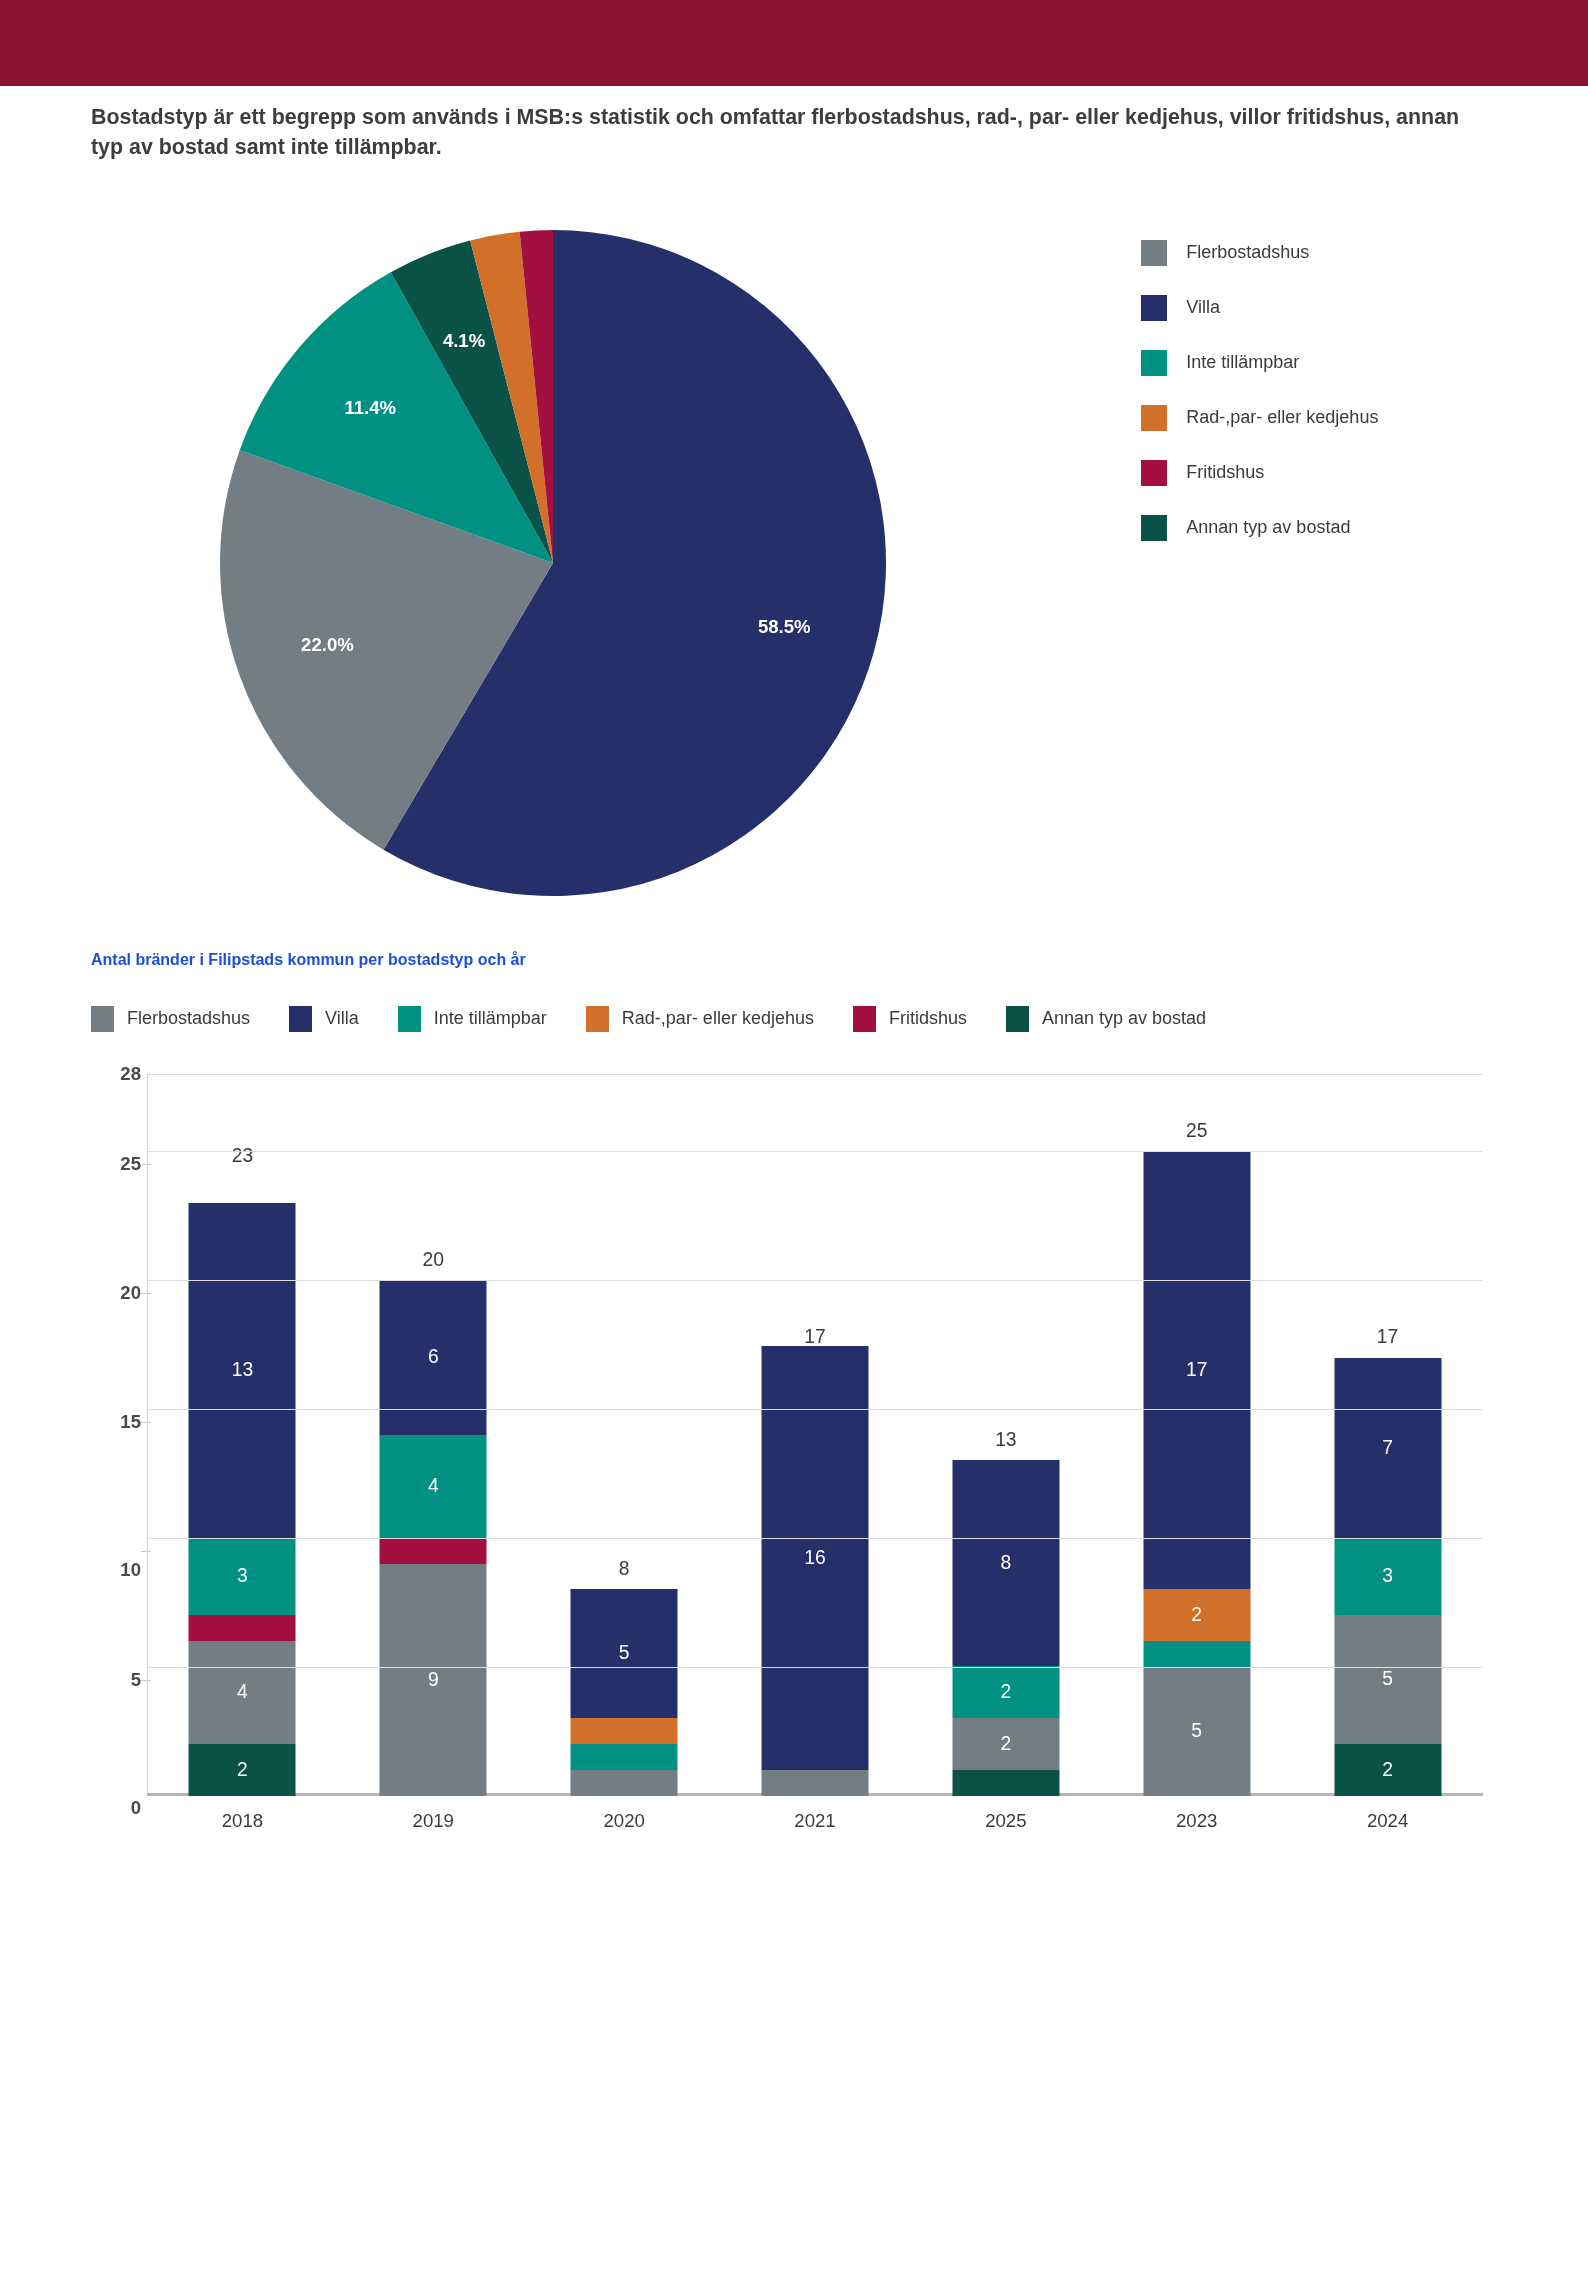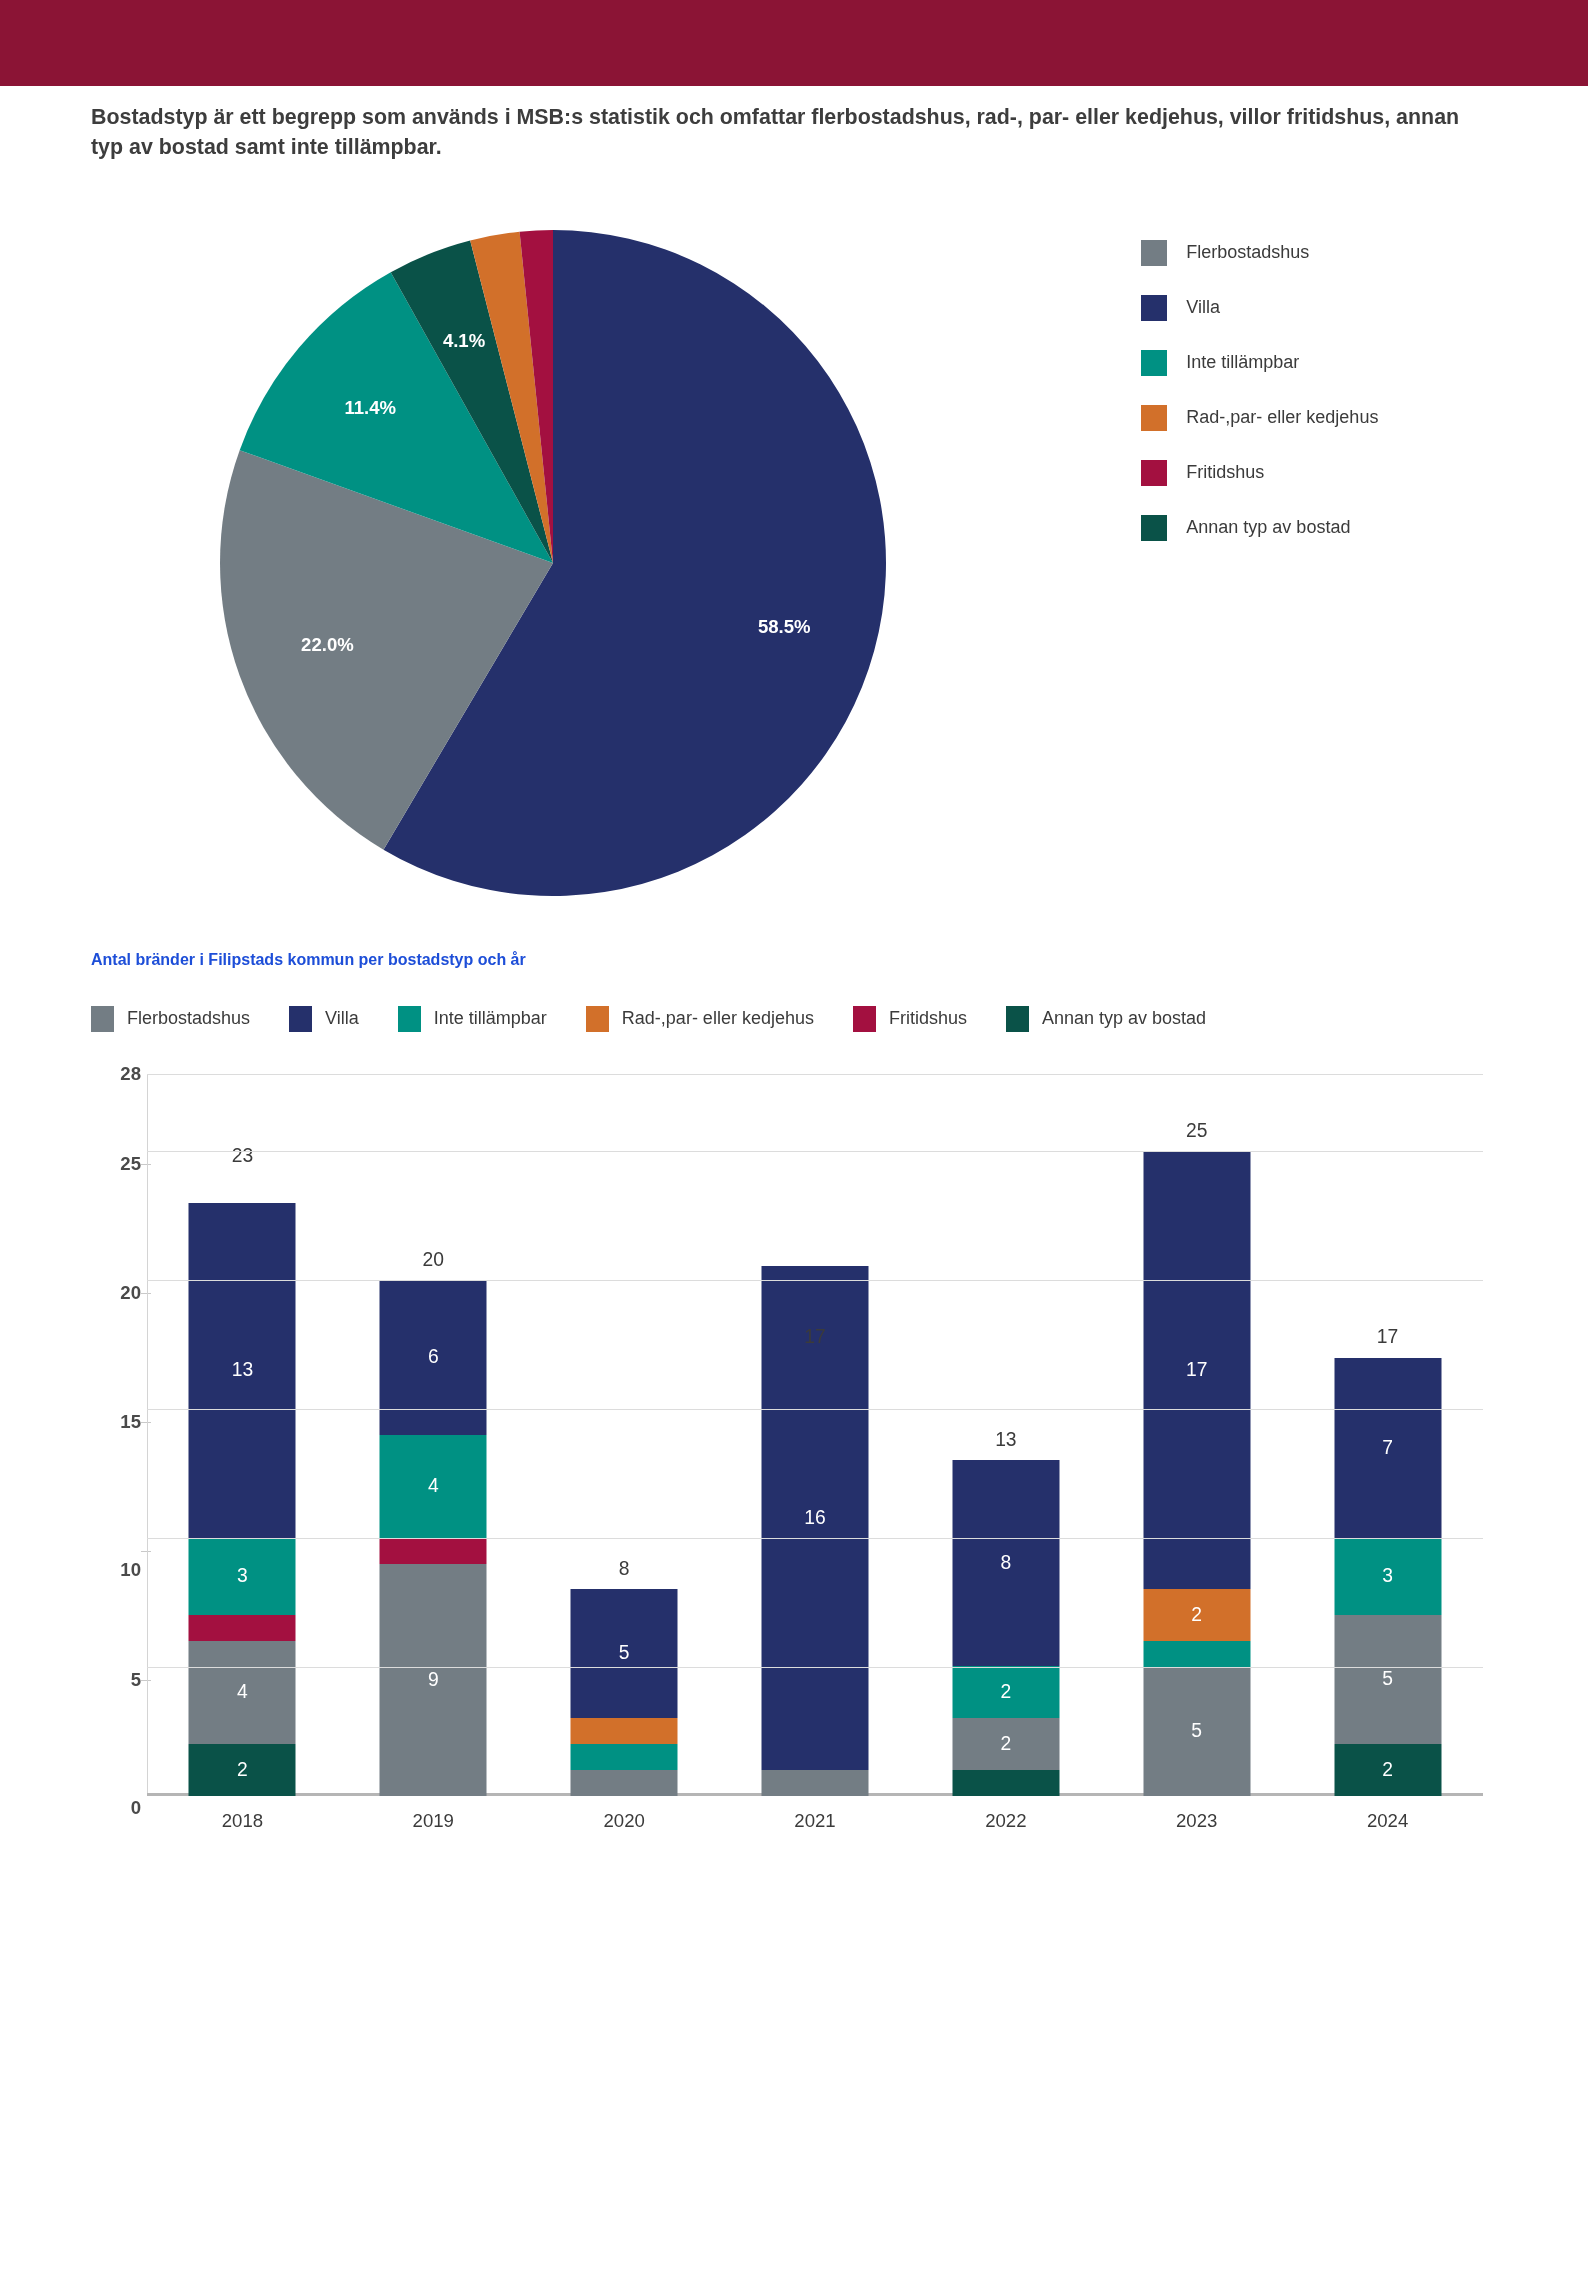--- a/index.html
+++ b/index.html
@@ -211,21 +211,21 @@
               <div class="seg" style="height: 26px; background: rgb(210, 112, 42);"></div>
               <div class="seg" style="height: 129px; background: rgb(37, 48, 107);">
                 <span class="seg-label">5</span>
               </div>
             </div>
             <div class="bar-total" style="bottom: 216px;">8</div>
           </div>
           <div class="bar-slot">
             <div class="bar-stack">
               <div class="seg" style="height: 26px; background: rgb(115, 125, 132);"></div>
-              <div class="seg" style="height: 504px; background: rgb(37, 48, 107);">
+              <div class="seg" style="height: 424px; background: rgb(37, 48, 107);">
                 <span class="seg-label">16</span>
               </div>
             </div>
             <div class="bar-total" style="bottom: 448px;">17</div>
           </div>
           <div class="bar-slot">
             <div class="bar-stack">
               <div class="seg" style="height: 26px; background: rgb(10, 82, 72);"></div>
               <div class="seg" style="height: 52px; background: rgb(115, 125, 132);">
                 <span class="seg-label">2</span>
@@ -277,20 +277,20 @@
         <div class="gridline" style="top: 335px;"></div>
         <div class="gridline" style="top: 206px;"></div>
         <div class="gridline" style="top: 77px;"></div>
         <div class="gridline" style="top: 0px;"></div>
       </div>
     <div class="xlabels" id="xlabels">
         <div class="xlabel">2018</div>
         <div class="xlabel">2019</div>
         <div class="xlabel">2020</div>
         <div class="xlabel">2021</div>
-        <div class="xlabel">2022</div>
+        <div class="xlabel">2025</div>
         <div class="xlabel">2023</div>
         <div class="xlabel">2024</div>
       </div>
   </div>
 
 </div>
 
 
 </body></html>

